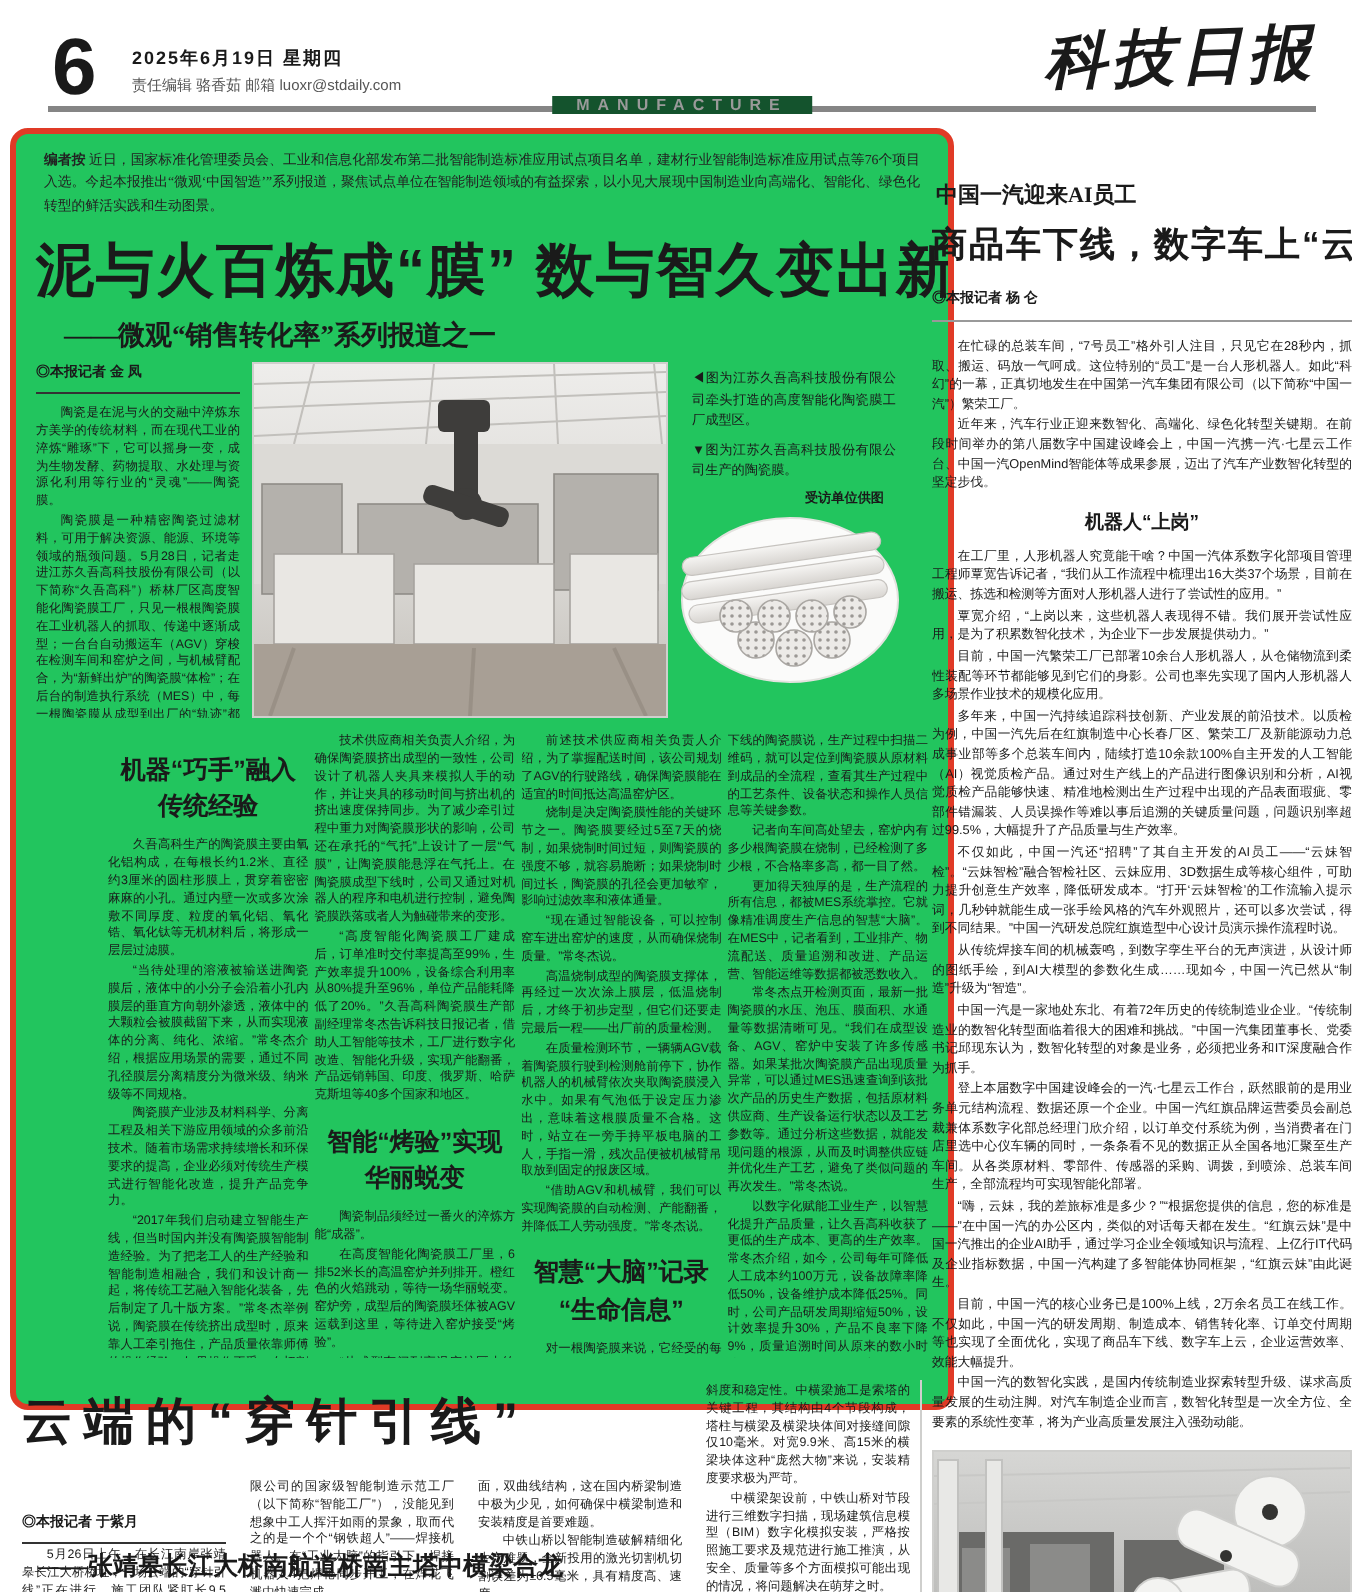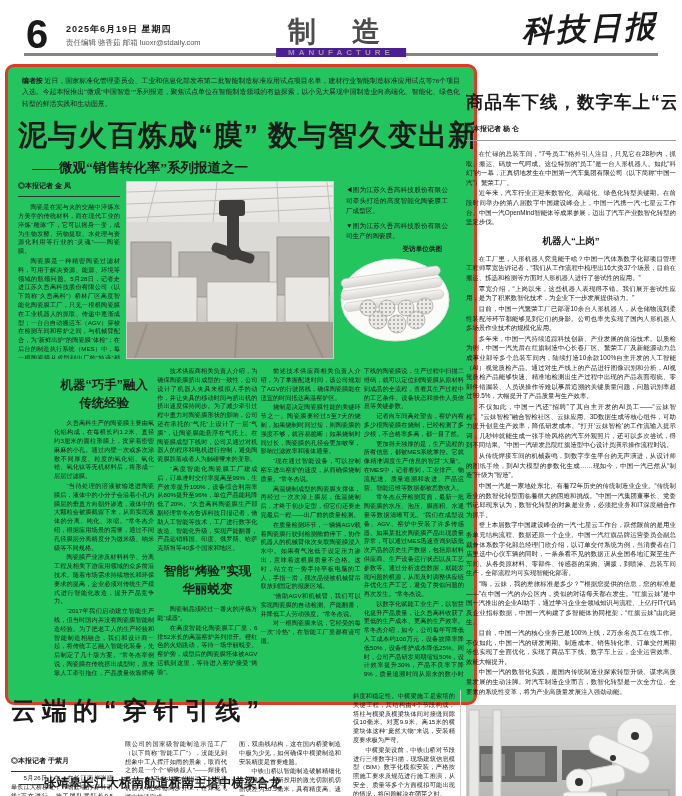--- a/index.html
+++ b/index.html
@@ -6,21 +6,21 @@
   .page{position:relative;width:682px;height:796px;background:#ffffff;overflow:hidden;
         font-family:"Liberation Sans",sans-serif;color:#1a1a1a;}
   
   .hdr-num{position:absolute;left:26px;top:14px;font-size:40px;font-weight:bold;line-height:1;}
   .hdr-date{position:absolute;left:66px;top:23px;font-size:9px;font-weight:bold;letter-spacing:1px;}
   .hdr-editor{position:absolute;left:66px;top:38px;font-size:7.5px;color:#555;}
   .hdr-rule{position:absolute;left:24px;top:53px;width:634px;height:2.5px;background:#858585;}
   .sec-title{position:absolute;left:50%;top:13px;transform:translateX(-50%);
              font-size:28px;font-weight:bold;letter-spacing:14px;color:#4c4c4c;white-space:nowrap;}
   .sec-sub{position:absolute;left:50%;top:48px;transform:translateX(-50%);
-           background:#4c1d95;padding:0 12px;font-size:8px;font-weight:bold;letter-spacing:4px;color:#9a9a9a;white-space:nowrap;}
+           background:#14532d;padding:0 12px;font-size:8px;font-weight:bold;letter-spacing:4px;color:#9a9a9a;white-space:nowrap;}
   .masthead{position:absolute;right:24px;top:8px;font-family:"Liberation Serif",serif;
             font-style:italic;font-weight:bold;font-size:31px;letter-spacing:3px;transform:rotate(-2deg);}
   
   .redbox{position:absolute;left:5px;top:64px;width:446px;height:619px;border:3.5px solid #e03a26;
           border-radius:9px;padding:8px 10px;box-sizing:content-box;background:#22c55e;overflow:hidden;}
   .ednote{font-family:"Liberation Serif",serif;font-size:6.9px;line-height:1.65;color:#222;
           text-align:justify;margin:0 4px;}
   .ednote b{font-weight:bold;}
   .headline{font-size:29px;font-weight:bold;text-align:center;letter-spacing:1px;margin:7px 0 3px;white-space:nowrap;}
   .subtitle{font-family:"Liberation Serif",serif;font-size:13.5px;font-weight:bold;margin:2px 0 4px 14px;}
@@ -59,21 +59,20 @@
 </style>
 </head>
 <body>
 
 <div class="page">
 
   <div class="hdr-num">6</div>
   <div class="hdr-date">2025年6月19日 星期四</div>
   <div class="hdr-editor">责任编辑 骆香茹  邮箱 luoxr@stdaily.com</div>
   <div class="hdr-rule"></div>
-  <div class="sec-title">制 造</div>
   <div class="sec-sub">MANUFACTURE</div>
   <div class="masthead">科技日报</div>
 
   <div class="redbox">
     <p class="ednote"><b>编者按</b><span> 近日，国家标准化管理委员会、工业和信息化部发布第二批智能制造标准应用试点项目名单，建材行业智能制造标准应用试点等76个项目入选。今起本报推出“微观‘中国智造’”系列报道，聚焦试点单位在智能制造领域的有益探索，以小见大展现中国制造业向高端化、智能化、绿色化转型的鲜活实践和生动图景。</span></p>
     <div class="headline">泥与火百炼成“膜” 数与智久变出新</div>
     <div class="subtitle">——微观“销售转化率”系列报道之一</div>
 
     <div class="toprow">
       <div class="c1">
@@ -178,20 +177,21 @@
         <p class="bp">在高度智能化陶瓷膜工厂里，6排52米长的高温窑炉并列排开。橙红色的火焰跳动，等待一场华丽蜕变。窑炉旁，成型后的陶瓷膜坯体被AGV运载到这里，等待进入窑炉接受“烤验”。</p>
         <p class="bp">“从成型车间到高温窑炉区大约有100米，陶瓷膜在路上需要定型，结构强度不够时，要减少在环境中的暴露时间，否则膜会胀裂或收缩，影响产品性能，这对物流运送时间提出了很高的要求。”</p>
       </div>
       <div class="col">
         <p class="bp">前述技术供应商相关负责人介绍，为了掌握配送时间，该公司规划了AGV的行驶路线，确保陶瓷膜能在适宜的时间抵达高温窑炉区。</p>
         <p class="bp">烧制是决定陶瓷膜性能的关键环节之一。陶瓷膜要经过5至7天的烧制，如果烧制时间过短，则陶瓷膜的强度不够，就容易脆断；如果烧制时间过长，陶瓷膜的孔径会更加敏窄，影响过滤效率和液体通量。</p>
         <p class="bp">“现在通过智能设备，可以控制窑车进出窑炉的速度，从而确保烧制质量。”常冬杰说。</p>
         <p class="bp">高温烧制成型的陶瓷膜支撑体，再经过一次次涂上膜层，低温烧制后，才终于初步定型，但它们还要走完最后一程——出厂前的质量检测。</p>
         <p class="bp">在质量检测环节，一辆辆AGV载着陶瓷膜行驶到检测舱前停下，协作机器人的机械臂依次夹取陶瓷膜浸入水中。如果有气泡低于设定压力渗出，意味着这根膜质量不合格。这时，站立在一旁手持平板电脑的工人，手指一滑，残次品便被机械臂吊取放到固定的报废区域。</p>
         <p class="bp">“借助AGV和机械臂，我们可以实现陶瓷膜的自动检测、产能翻番，并降低工人劳动强度。”常冬杰说。</p>
+        <div class="shead">智慧“大脑”记录 “生命信息”</div>
         <p class="bp">对一根陶瓷膜来说，它经受的每一次“冷热”，在智能工厂里都有迹可循。</p>
 
       </div>
       <div class="col">
         <p class="bp" style="text-indent:0">下线的陶瓷膜说，生产过程中扫描二维码，就可以定位到陶瓷膜从原材料到成品的全流程，查看其生产过程中的工艺条件、设备状态和操作人员信息等关键参数。</p>
         <p class="bp">记者向车间高处望去，窑炉内有多少根陶瓷膜在烧制，已经检测了多少根，不合格率多高，都一目了然。</p>
         <p class="bp">更加得天独厚的是，生产流程的所有信息，都被MES系统掌控。它就像精准调度生产信息的智慧“大脑”。在MES中，记者看到，工业排产、物流配送、质量追溯和改进、产品运营、智能运维等数据都被悉数收入。</p>
         <p class="bp">常冬杰点开检测页面，最新一批陶瓷膜的水压、泡压、膜面积、水通量等数据清晰可见。“我们在成型设备、AGV、窑炉中安装了许多传感器。如果某批次陶瓷膜产品出现质量异常，可以通过MES迅速查询到该批次产品的历史生产数据，包括原材料供应商、生产设备运行状态以及工艺参数等。通过分析这些数据，就能发现问题的根源，从而及时调整供应链并优化生产工艺，避免了类似问题的再次发生。”常冬杰说。</p>
         <p class="bp">以数字化赋能工业生产，以智慧化提升产品质量，让久吾高科收获了更低的生产成本、更高的生产效率。常冬杰介绍，如今，公司每年可降低人工成本约100万元，设备故障率降低50%，设备维护成本降低25%。同时，公司产品研发周期缩短50%，设计效率提升30%，产品不良率下降9%，质量追溯时间从原来的数小时缩短至几分钟，追溯精确率超99%。</p>
 
@@ -216,20 +216,21 @@
     <div class="bc4">
       <p class="bp" style="text-indent:0">斜度和稳定性。中横梁施工是索塔的关键工程，其结构由4个节段构成，塔柱与横梁及横梁块体间对接缝间隙仅10毫米。对宽9.9米、高15米的横梁块体这种“庞然大物”来说，安装精度要求极为严苛。</p>
       <p class="bp">中横梁架设前，中铁山桥对节段进行三维数字扫描，现场建筑信息模型（BIM）数字化模拟安装，严格按照施工要求及规范进行施工推演，从安全、质量等多个方面模拟可能出现的情况，将问题解决在萌芽之时。</p>
 
     </div>
   </div>
 
   <div class="vrule"></div>
 
   <div class="rcol">
+    <div class="rkicker">中国一汽迎来AI员工</div>
     <div class="rtitle">商品车下线，数字车上“云”</div>
     <div class="rby">◎本报记者 杨 仑</div>
     <hr class="rhr">
     <p class="rp">在忙碌的总装车间，“7号员工”格外引人注目，只见它在28秒内，抓取、搬运、码放一气呵成。这位特别的“员工”是一台人形机器人。如此“科幻”的一幕，正真切地发生在中国第一汽车集团有限公司（以下简称“中国一汽”）繁荣工厂。</p>
     <p class="rp">近年来，汽车行业正迎来数智化、高端化、绿色化转型关键期。在前段时间举办的第八届数字中国建设峰会上，中国一汽携一汽·七星云工作台、中国一汽OpenMind智能体等成果参展，迈出了汽车产业数智化转型的坚定步伐。</p>
     <div class="rshead">机器人“上岗”</div>
     <p class="rp">在工厂里，人形机器人究竟能干啥？中国一汽体系数字化部项目管理工程师覃宽告诉记者，“我们从工作流程中梳理出16大类37个场景，目前在搬运、拣选和检测等方面对人形机器人进行了尝试性的应用。”</p>
     <p class="rp">覃宽介绍，“上岗以来，这些机器人表现得不错。我们展开尝试性应用，是为了积累数智化技术，为企业下一步发展提供动力。”</p>
     <p class="rp">目前，中国一汽繁荣工厂已部署10余台人形机器人，从仓储物流到柔性装配等环节都能够见到它们的身影。公司也率先实现了国内人形机器人多场景作业技术的规模化应用。</p>
     <p class="rp">多年来，中国一汽持续追踪科技创新、产业发展的前沿技术。以质检为例，中国一汽先后在红旗制造中心长春厂区、繁荣工厂及新能源动力总成事业部等多个总装车间内，陆续打造10余款100%自主开发的人工智能（AI）视觉质检产品。通过对生产线上的产品进行图像识别和分析，AI视觉质检产品能够快速、精准地检测出生产过程中出现的产品表面瑕疵、零部件错漏装、人员误操作等难以事后追溯的关键质量问题，问题识别率超过99.5%，大幅提升了产品质量与生产效率。</p>

